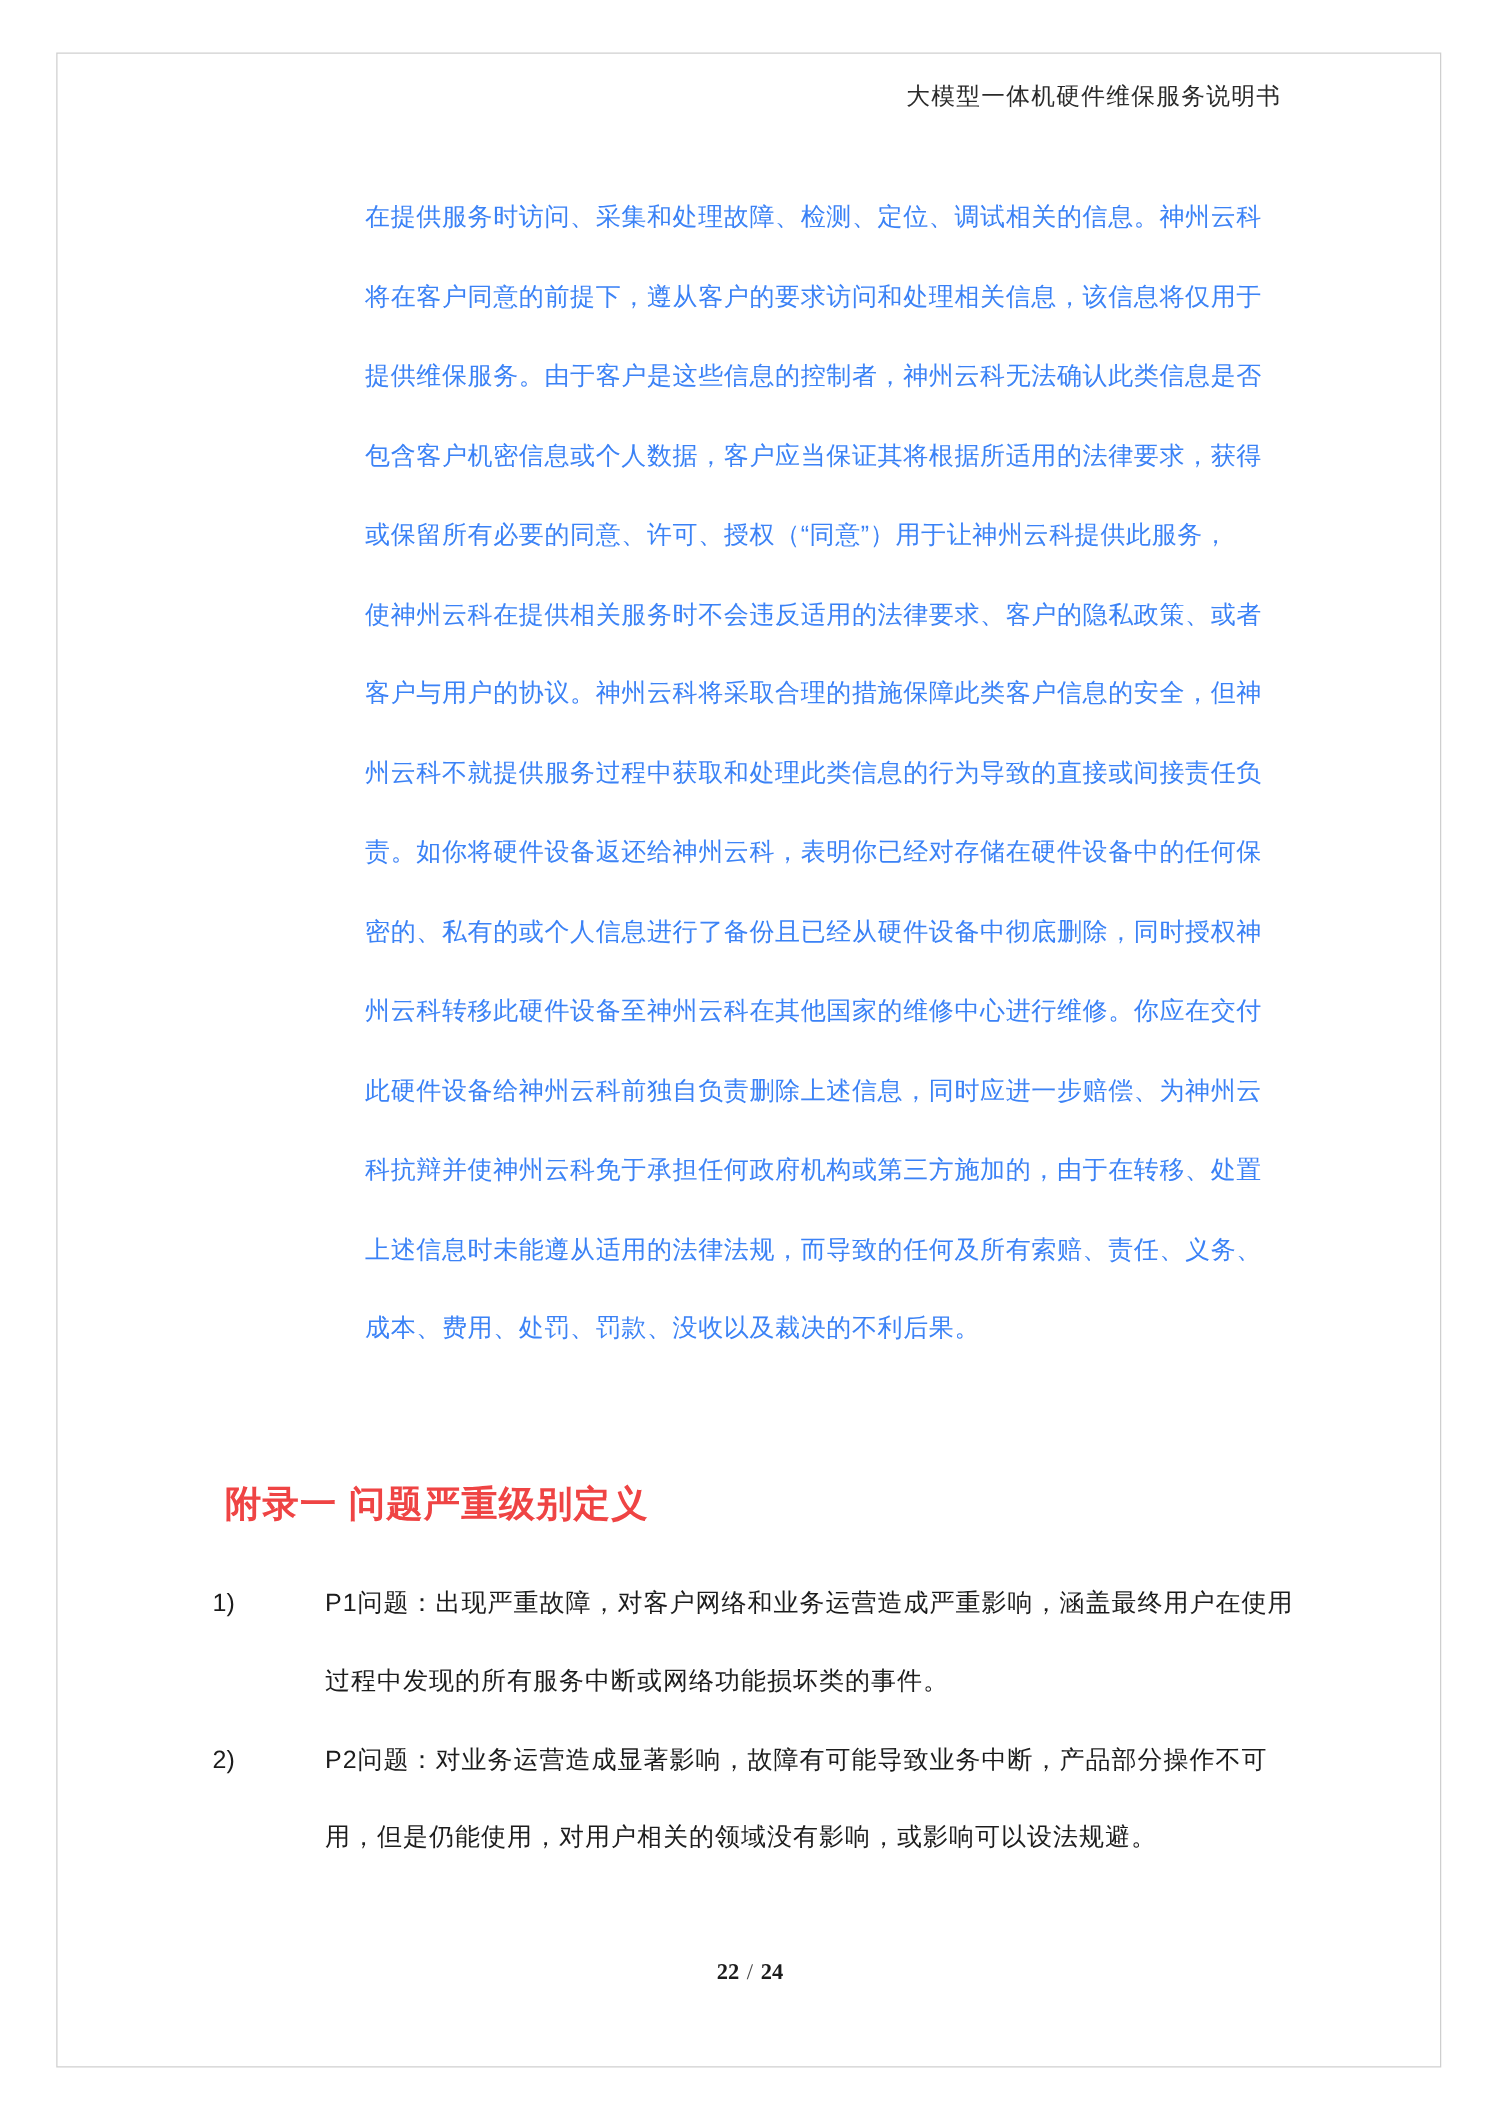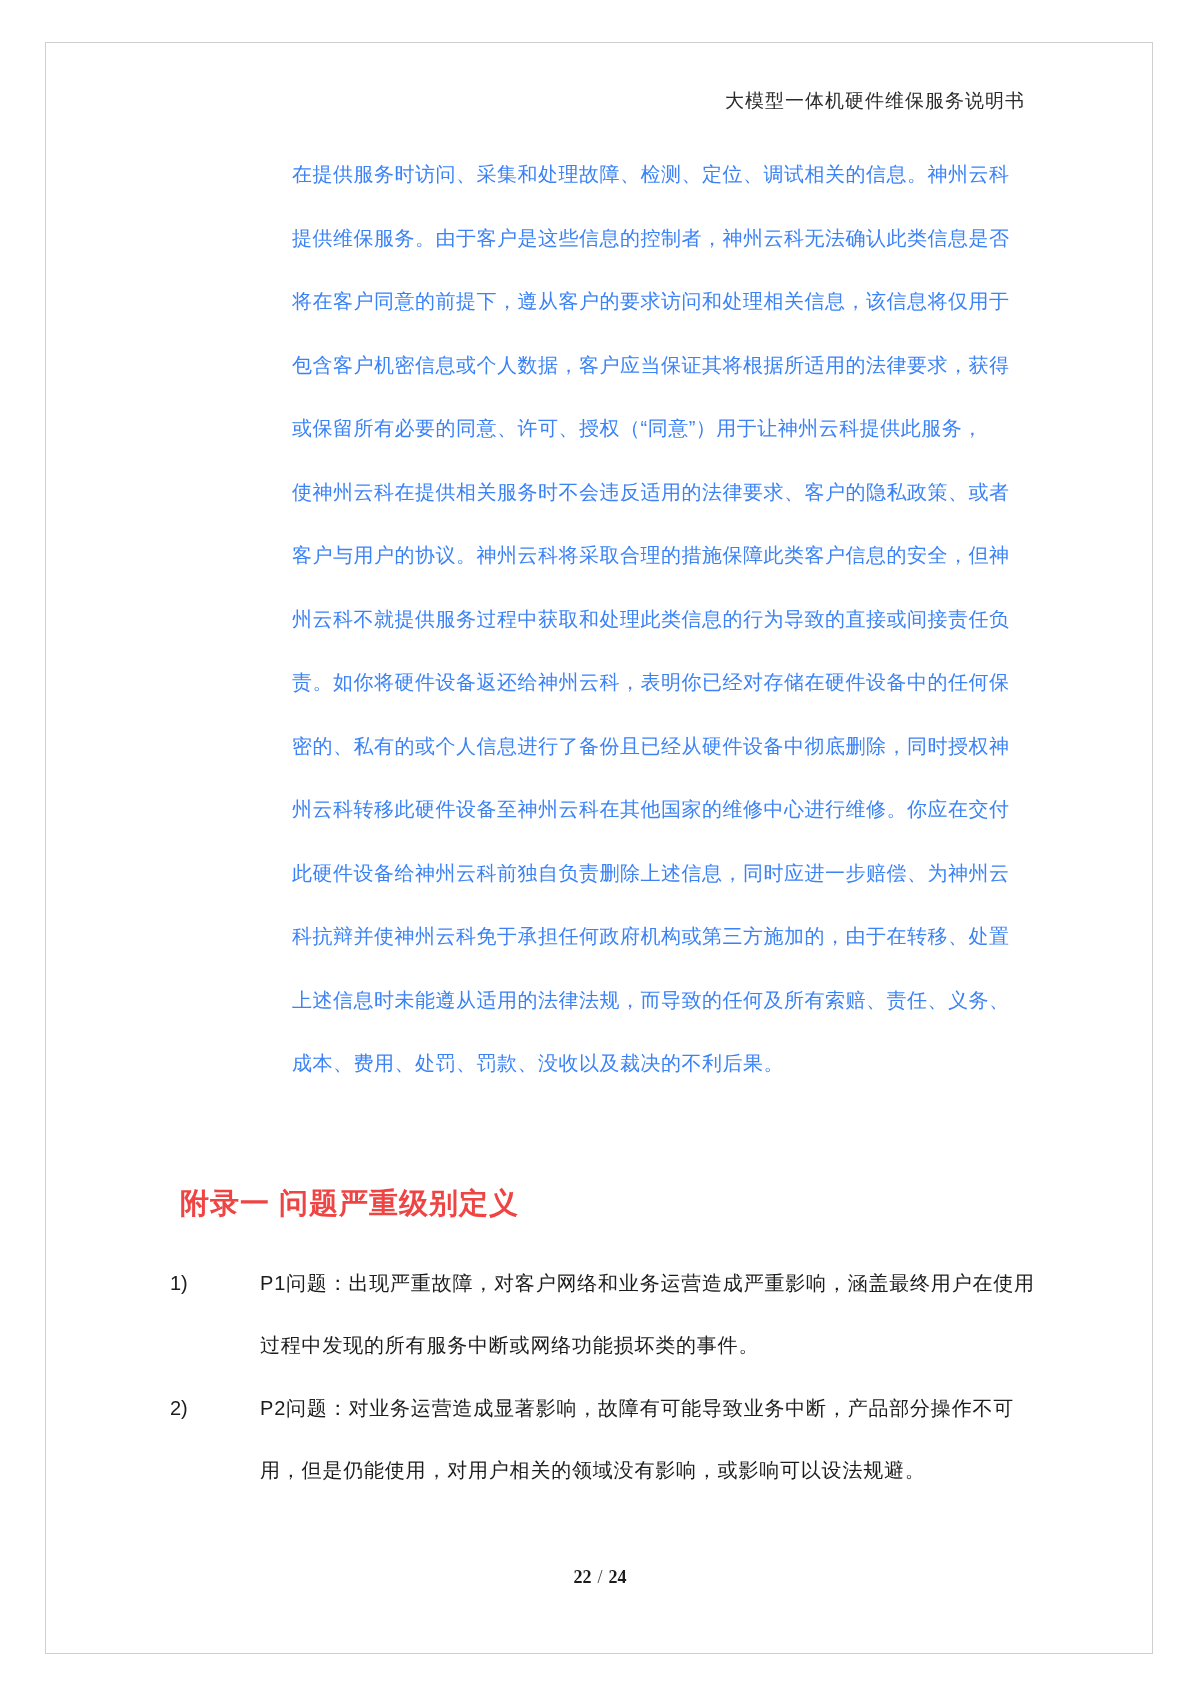--- a/index.html
+++ b/index.html
@@ -21,21 +21,21 @@
     left: 45px;
     top: 42px;
     width: 1108px;
     height: 1612px;
     border: 1px solid #cfcfcf;
     box-sizing: border-box;
     pointer-events: none;
   }
   .doc-header {
     position: absolute;
-    top: 88px;
+    top: 64px;
     left: 45px;
     right: 175px;
     text-align: right;
     font-family: "Liberation Serif", serif;
     font-size: 19px;
     letter-spacing: 1px;
     color: #2a2a2a;
     padding-left: 40px;
   }
   .body-block {
@@ -112,22 +112,22 @@
 <body>
 
 <div class="page">
 
   <div class="page-frame"></div>
 
   <div class="doc-header">大模型一体机硬件维保服务说明书</div>
 
   <div class="body-block">
     <div class="body-line">在提供服务时访问、采集和处理故障、检测、定位、调试相关的信息。神州云科</div>
+    <div class="body-line">将在客户同意的前提下，遵从客户的要求访问和处理相关信息，该信息将仅用于</div>
     <div class="body-line">提供维保服务。由于客户是这些信息的控制者，神州云科无法确认此类信息是否</div>
-    <div class="body-line">将在客户同意的前提下，遵从客户的要求访问和处理相关信息，该信息将仅用于</div>
     <div class="body-line">包含客户机密信息或个人数据，客户应当保证其将根据所适用的法律要求，获得</div>
     <div class="body-line">或保留所有必要的同意、许可、授权（“同意”）用于让神州云科提供此服务，</div>
     <div class="body-line">使神州云科在提供相关服务时不会违反适用的法律要求、客户的隐私政策、或者</div>
     <div class="body-line">客户与用户的协议。神州云科将采取合理的措施保障此类客户信息的安全，但神</div>
     <div class="body-line">州云科不就提供服务过程中获取和处理此类信息的行为导致的直接或间接责任负</div>
     <div class="body-line">责。如你将硬件设备返还给神州云科，表明你已经对存储在硬件设备中的任何保</div>
     <div class="body-line">密的、私有的或个人信息进行了备份且已经从硬件设备中彻底删除，同时授权神</div>
     <div class="body-line">州云科转移此硬件设备至神州云科在其他国家的维修中心进行维修。你应在交付</div>
     <div class="body-line">此硬件设备给神州云科前独自负责删除上述信息，同时应进一步赔偿、为神州云</div>
     <div class="body-line">科抗辩并使神州云科免于承担任何政府机构或第三方施加的，由于在转移、处置</div>

